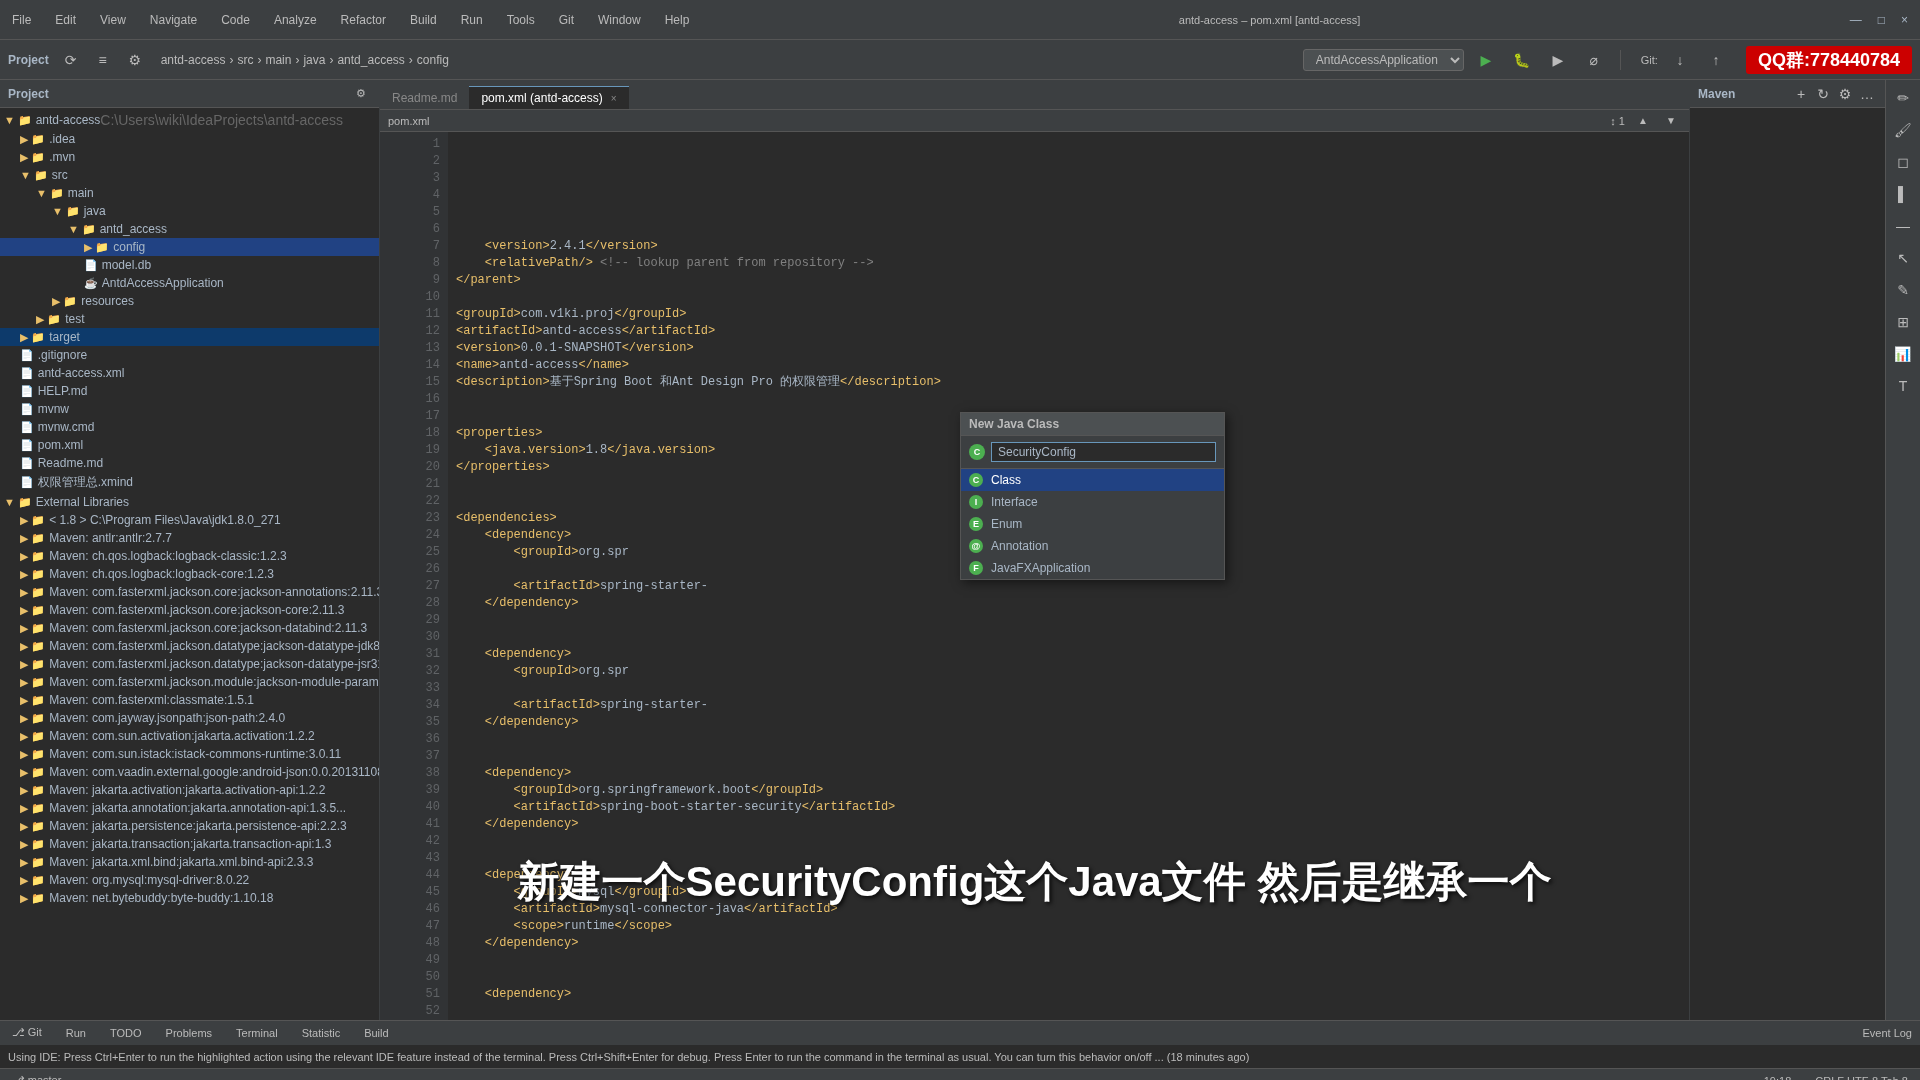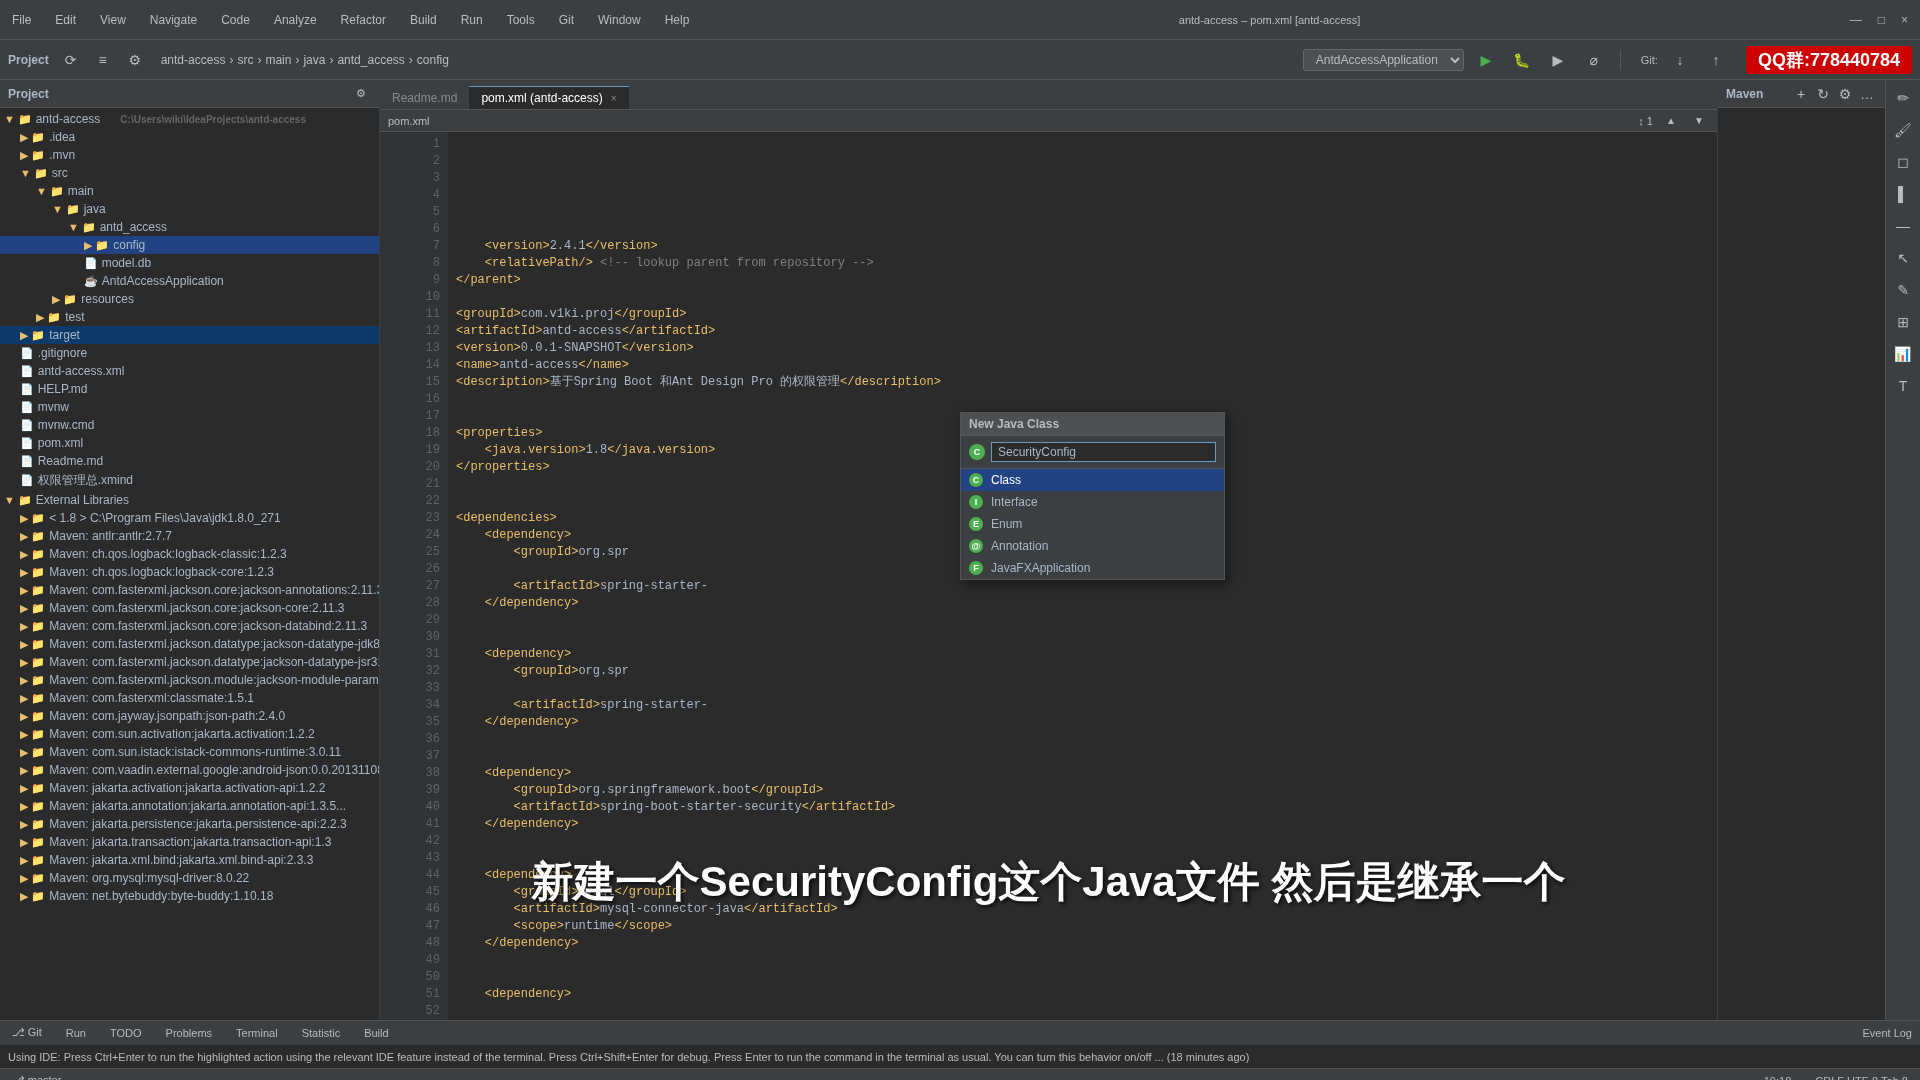--- a/index.html
+++ b/index.html
@@ -65,21 +65,21 @@
     .popup-item-icon { width: 14px; height: 14px; border-radius: 50%; display: flex; align-items: center; justify-content: center; font-size: 9px; color: #fff; font-weight: bold; flex-shrink: 0; }
     .icon-class { background: #4caf50; }
     .icon-interface { background: #4caf50; }
     .icon-enum { background: #4caf50; }
     .icon-annotation { background: #4caf50; }
     .icon-javafx { background: #4caf50; }
 
     
     .right-sidebar { width: 35px; background: #3c3f41; border-left: 1px solid #555; display: flex; flex-direction: column; align-items: center; padding: 4px 0; gap: 4px; }
     .sidebar-btn { width: 28px; height: 28px; background: none; border: none; color: #bbb; cursor: pointer; display: flex; align-items: center; justify-content: center; font-size: 14px; border-radius: 3px; }
-    .maven-panel { width: 168px; background: #2b2b2b; border-left: 1px solid #3c3f41; display: flex; flex-direction: column; }
+    .maven-panel { width: 196px; background: #2b2b2b; border-left: 1px solid #3c3f41; display: flex; flex-direction: column; }
     .maven-header { height: 28px; background: #3c3f41; display: flex; align-items: center; padding: 0 8px; font-size: 12px; font-weight: bold; border-bottom: 1px solid #555; }
 
     
     .status-bar { height: 24px; background: #3c3f41; display: flex; align-items: center; padding: 0 8px; gap: 16px; font-size: 11px; color: #bbb; border-top: 1px solid #555; }
     .status-bar .status-item { cursor: pointer; padding: 0 4px; }
 
     
     .bottom-tabs { height: 24px; background: #3c3f41; display: flex; align-items: center; border-top: 1px solid #555; }
     .bottom-tab { padding: 2px 12px; font-size: 11px; cursor: pointer; color: #bbb; }
 
@@ -169,21 +169,21 @@
       <span>Project</span>
       <div class="file-tree-header-icons">
         <button class="toolbar-btn" style="width:20px;height:20px;font-size:11px;">⚙</button>
       </div>
     </div>
     <div class="file-tree-content scrollbar-area">
 
       <div class="tree-item" style="padding-left:4px;">
         <span class="tree-icon" style="color:#e8bf6a;">▼ 📁</span>
         <span>antd-access</span>
-        <span style="color:#666;font-size:10px;margin-left:20px;font-weight:bold;">C:\Users\wiki\IdeaProjects\antd-access</span>
+        <span style="color:#666;font-size:14px;margin-left:0;">C:\Users\wiki\IdeaProjects\antd-access</span>
       </div>
       <div class="tree-item" style="padding-left:20px;">
         <span class="tree-icon folder-icon">▶ 📁</span>
         <span>.idea</span>
       </div>
       <div class="tree-item" style="padding-left:20px;">
         <span class="tree-icon folder-icon">▶ 📁</span>
         <span>.mvn</span>
       </div>
       <div class="tree-item" style="padding-left:20px;">

